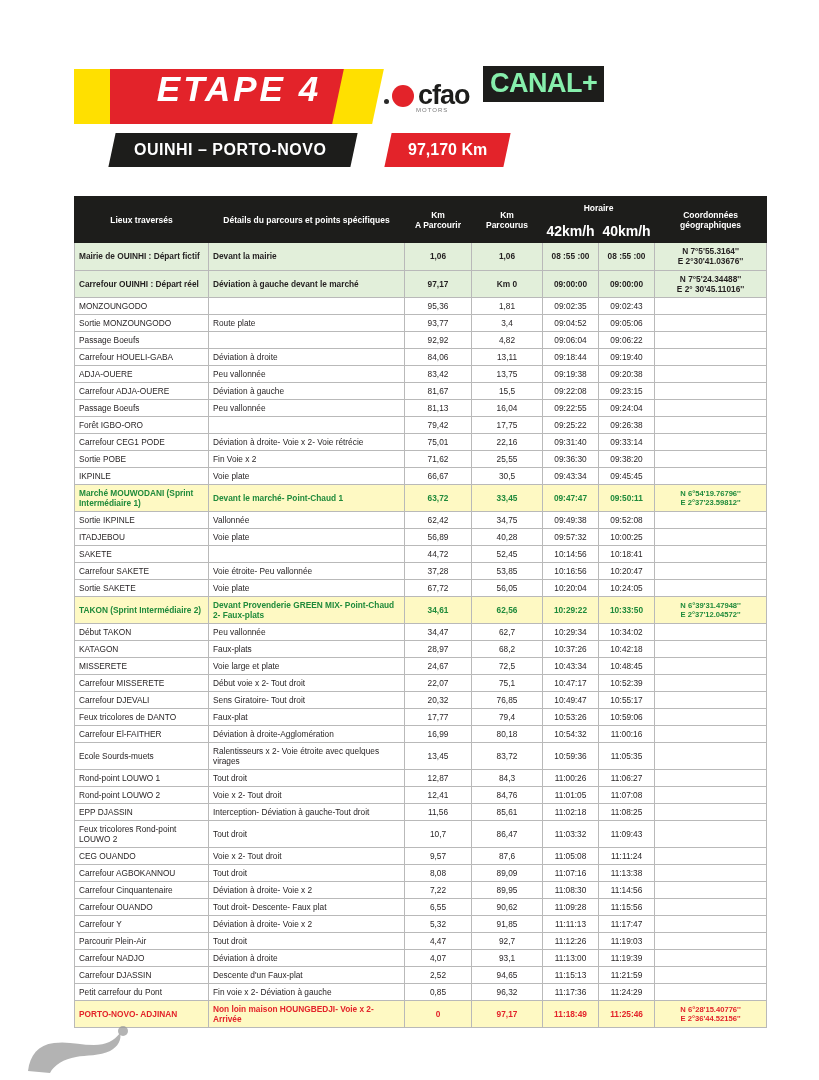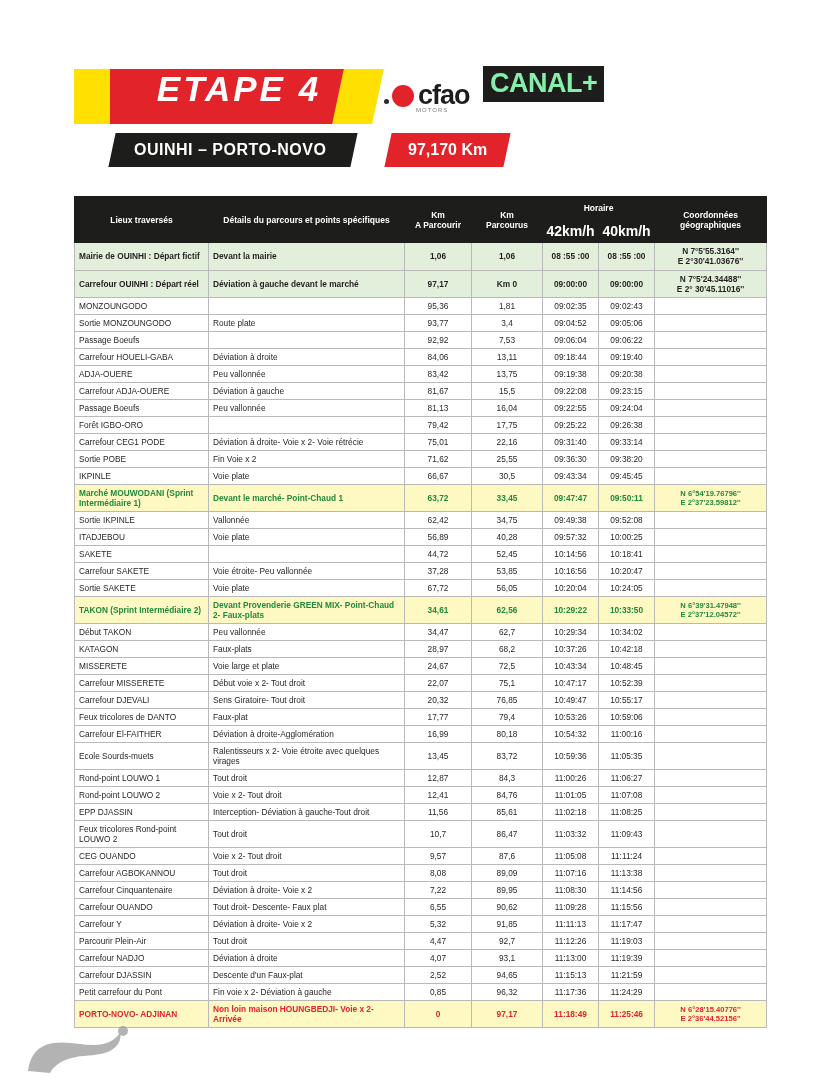--- a/index.html
+++ b/index.html
@@ -289,21 +289,21 @@
           <td class="c-ctr">93,77</td>
           <td class="c-ctr">3,4</td>
           <td class="c-ctr">09:04:52</td>
           <td class="c-ctr">09:05:06</td>
           <td class="coord"></td>
         </tr>
         <tr class="plain">
           <td class="c-left">Passage Boeufs</td>
           <td class="c-left"></td>
           <td class="c-ctr">92,92</td>
-          <td class="c-ctr">7,53</td>
+          <td class="c-ctr">4,82</td>
           <td class="c-ctr">09:06:04</td>
           <td class="c-ctr">09:06:22</td>
           <td class="coord"></td>
         </tr>
         <tr class="plain">
           <td class="c-left">Carrefour HOUELI-GABA</td>
           <td class="c-left">Déviation à droite</td>
           <td class="c-ctr">84,06</td>
           <td class="c-ctr">13,11</td>
           <td class="c-ctr">09:18:44</td>

